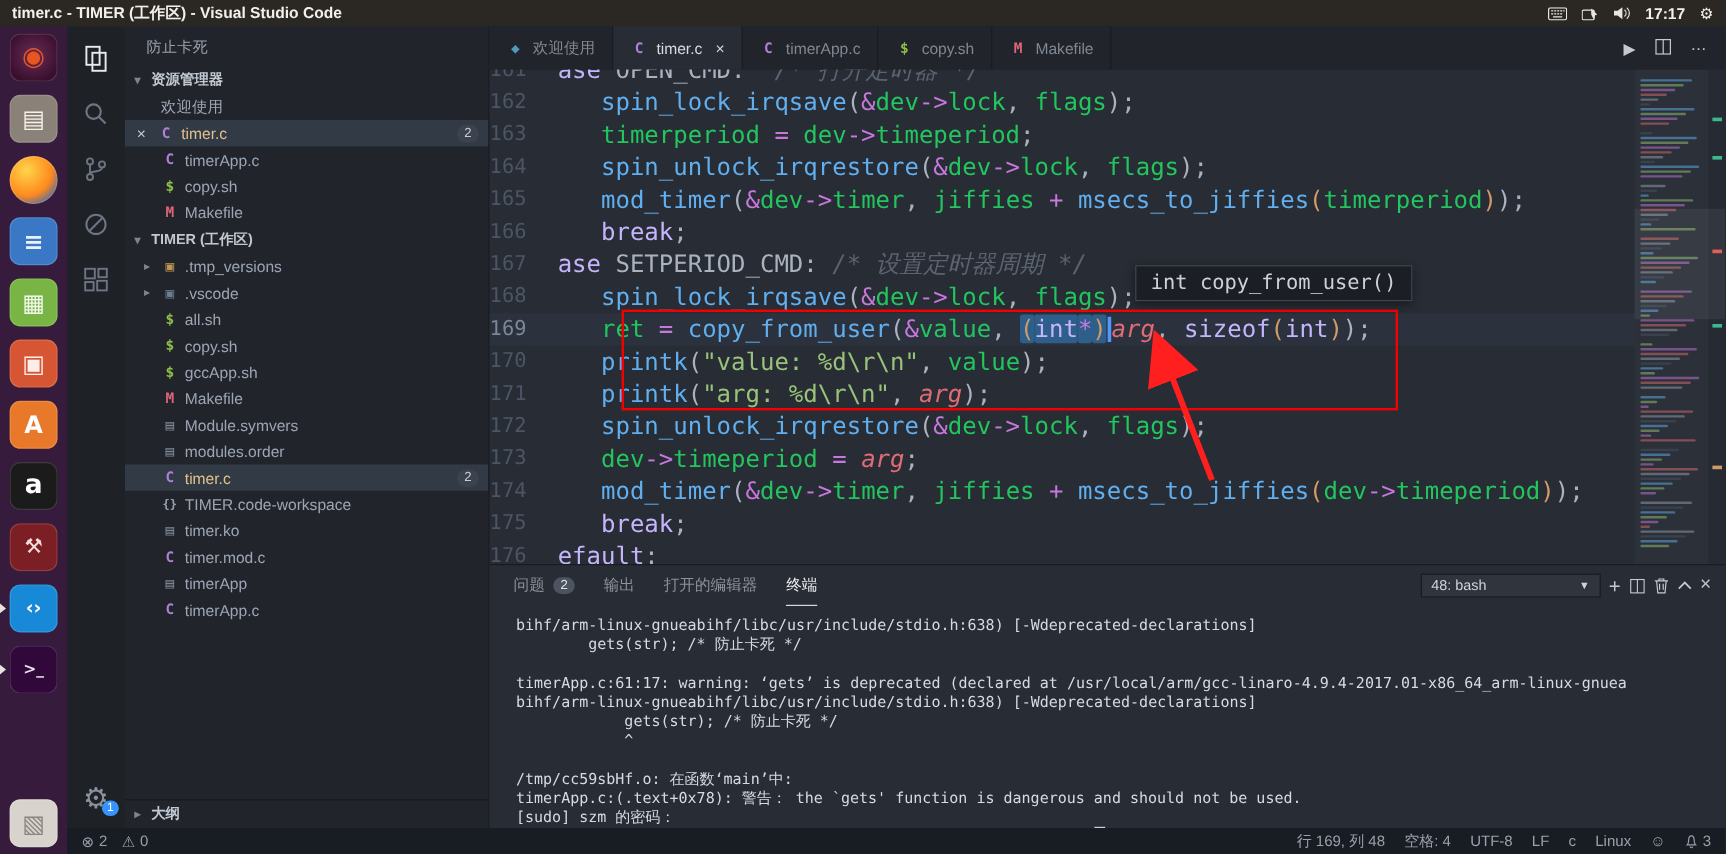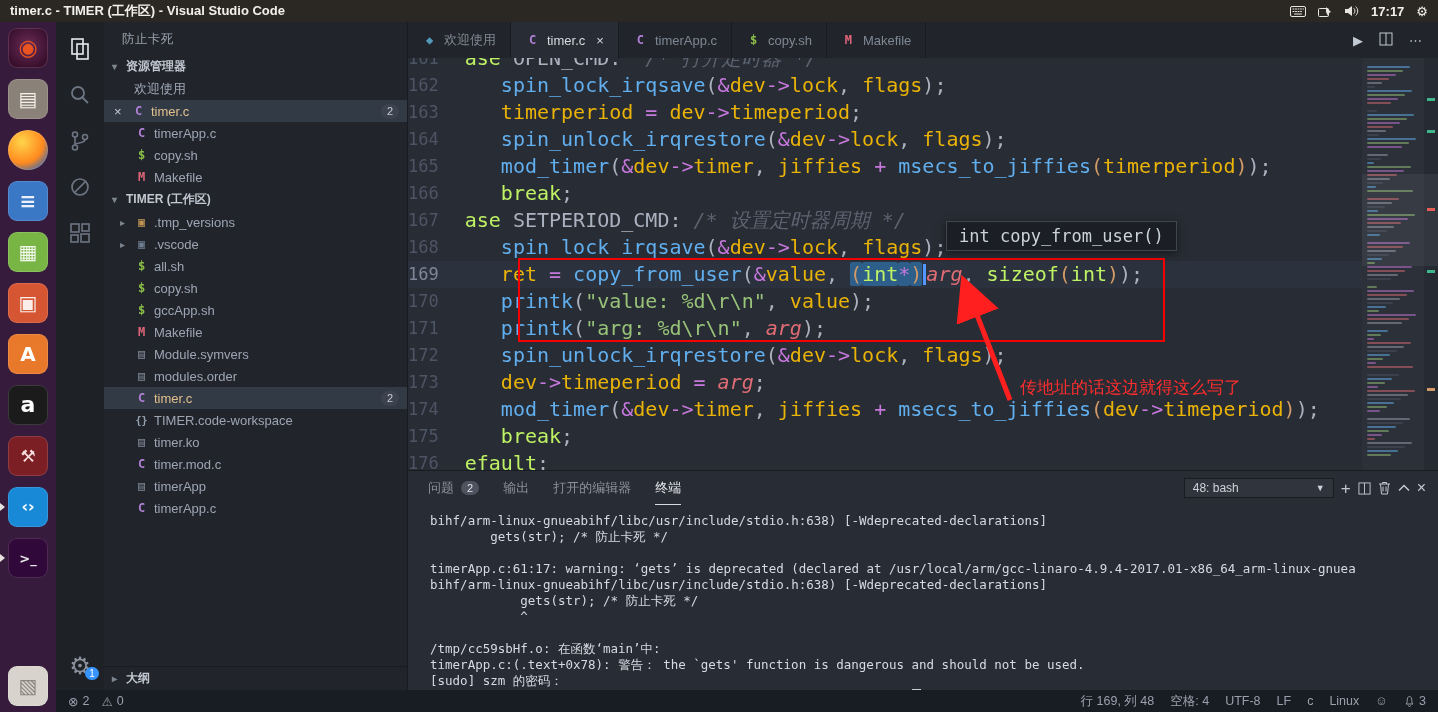--- a/index.html
+++ b/index.html
@@ -58,22 +58,22 @@
   .tabact{margin-left:auto;display:flex;align-items:center;gap:16px;padding:0 16px;color:#c3c9d3;font-size:13px}
 
   
   .editorview{position:relative;height:412px;overflow:hidden;font-family:"DejaVu Sans Mono","Liberation Mono",monospace;flex:none}
   .codelines{position:absolute;top:-13px;left:0;right:0}
   .cline{height:27px;line-height:27px;white-space:pre;font-size:20px;color:#abb2bf;display:flex}
   .cline .ln{flex:0 0 56px;text-align:right;padding-right:26px;font-size:17px;color:#4d5565}
   .cline.cur{background:#2c323d}
   .cline.cur .ln{color:#7e8799}
   .ctext{white-space:pre}
-  .p{color:#abb2bf}.fn{color:#61afef}.kw{color:#bef264}.op{color:#c678dd}
-  .v{color:#eab308}.vi{color:#e06c75;font-style:italic}.s{color:#98c379}
+  .p{color:#abb2bf}.fn{color:#61afef}.kw{color:#c4b5fd}.op{color:#c678dd}
+  .v{color:#22c55e}.vi{color:#e06c75;font-style:italic}.s{color:#98c379}
   .cm{color:#5c6370;font-style:italic}.g{color:#d19a66}
   .selbg{background:#2e5f8a;border-radius:2px}
   .caret{display:inline-block;width:3px;height:21px;background:#5297ff;vertical-align:-4px;margin-left:1px}
 
   .redbox{position:absolute;left:110px;top:200px;width:647px;height:84px;border:2px solid #f40000;z-index:4;pointer-events:none}
   .annot{position:absolute;left:612px;top:318px;color:#ff2d2d;font-size:17px;font-family:"Liberation Sans",sans-serif;z-index:6;white-space:nowrap}
   .arrowsvg{position:absolute;inset:0;width:100%;height:100%;z-index:5;pointer-events:none}
   .tooltip{position:absolute;left:538px;top:163px;background:#1b1e24;border:1px solid #40454f;color:#ccd2da;font-size:17px;padding:4px 12px;z-index:7;font-family:"DejaVu Sans Mono",monospace;box-shadow:0 2px 8px rgba(0,0,0,.5);white-space:nowrap}
 
   .minimap{position:absolute;top:0;right:14px;width:62px;height:100%;background:#2b3039;z-index:3;padding-top:4px;overflow:hidden}
@@ -387,21 +387,20 @@
 
           <div class="redbox"></div>
           <svg class="arrowsvg">
             <defs>
                 <marker id="ah" markerWidth="9" markerHeight="9" refX="7" refY="4.5" orient="auto">
                   <path d="M0 0 L9 4.5 L0 9 z" fill="#ff1f1f"></path>
                 </marker>
               </defs>
             <line x1="602" y1="342" x2="557" y2="226" stroke="#ff1f1f" stroke-width="5" marker-end="url(#ah)"></line>
           </svg>
-          <div class="annot">传地址的话这边就得这么写了</div>
           <div class="tooltip">int copy_from_user()</div>
 
           <div class="minimap" id="minimap">
               <div class="mmbar" style="width: 0px; background: rgb(73, 82, 97); opacity: 0.5;"></div>
               <div class="mmbar" style="width: 43px; background: rgb(97, 175, 239); opacity: 0.5;"></div>
               <div class="mmbar" style="width: 36px; background: rgb(152, 195, 121); opacity: 0.5;"></div>
               <div class="mmbar" style="width: 29px; background: rgb(198, 120, 221); opacity: 0.5;"></div>
               <div class="mmbar" style="width: 22px; background: rgb(224, 108, 117); opacity: 0.5;"></div>
               <div class="mmbar" style="width: 15px; background: rgb(154, 162, 177); opacity: 0.5;"></div>
               <div class="mmbar" style="width: 8px; background: rgb(73, 82, 97); opacity: 0.5;"></div>

